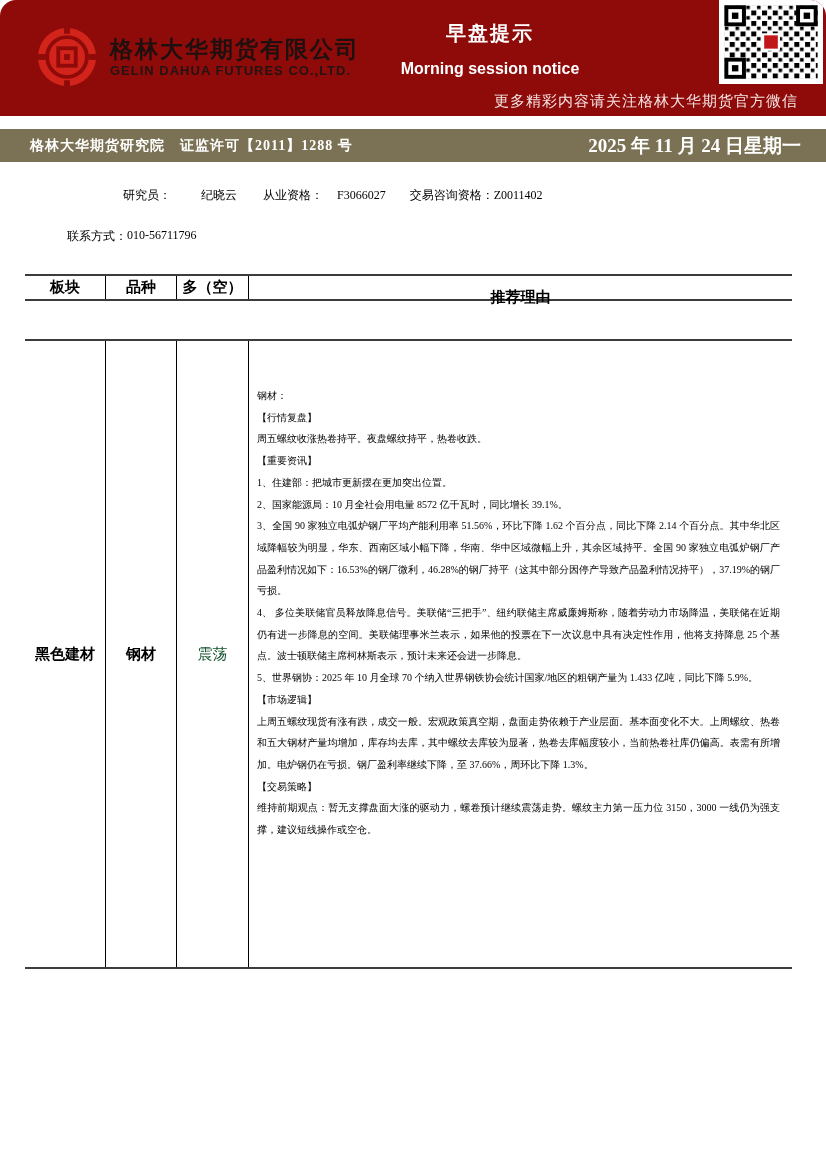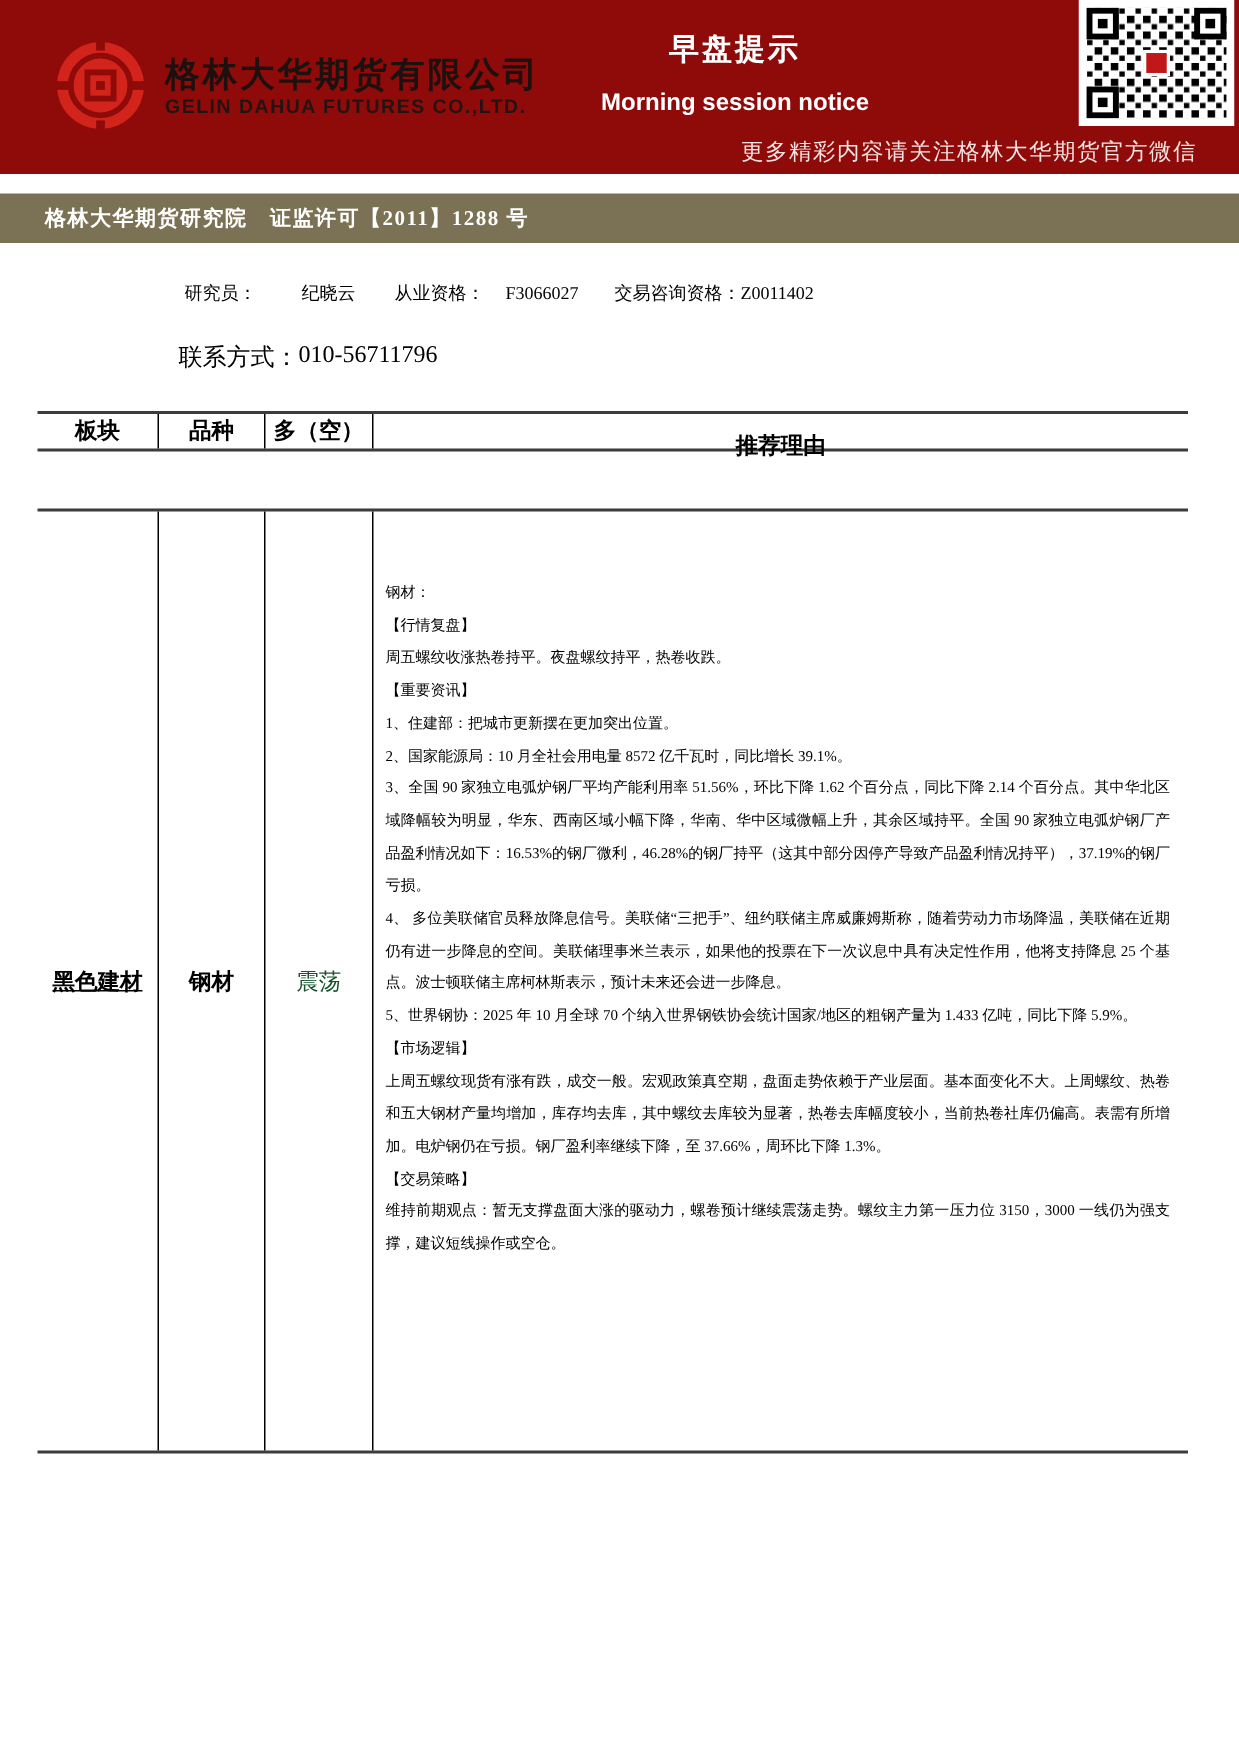--- a/index.html
+++ b/index.html
@@ -1,17 +1,17 @@
 <!DOCTYPE html>
 <html><head>
 <meta charset="utf-8">
 <style>
   html,body{margin:0;padding:0;background:#fff;}
   .page{position:relative;width:826px;height:1169px;background:#fff;overflow:hidden;
-        font-family:"Liberation Serif","DejaVu Serif",serif;color:#000;}
+        font-family:"Liberation Serif","DejaVu Serif",serif;color:#000;border-radius:16px;}
 
   
   .banner{position:relative;height:116px;background:#8f0b0a;}
   .logo-block{position:absolute;left:36px;top:26px;display:flex;align-items:center;}
   .emblem{width:62px;height:62px;display:block;}
   .logo-text{margin-left:12px;font-family:"Liberation Sans","DejaVu Sans",sans-serif;}
   .company-cn{font-size:23px;font-weight:bold;color:#1f1010;letter-spacing:2px;line-height:26px;}
   .company-en{font-size:13px;font-weight:bold;color:#241313;letter-spacing:1px;line-height:17px;}
   .title-block{position:absolute;left:380px;top:20px;width:220px;text-align:center;
                font-family:"Liberation Sans","DejaVu Sans",sans-serif;color:#fff;}
@@ -22,35 +22,35 @@
 
   
   .infobar{margin-top:13px;height:33px;background:#7b7154;display:flex;align-items:center;
            justify-content:space-between;color:#fff;}
   .infobar-left{margin-left:30px;font-size:14px;font-weight:bold;letter-spacing:1px;}
   .infobar-date{margin-right:25px;font-size:19px;font-weight:bold;}
 
   
   .researcher-row{margin:24px 0 0 123px;height:18px;font-size:12px;display:flex;align-items:center;}
   .g30{margin-left:30px;} .g26{margin-left:26px;} .g14{margin-left:14px;} .g24{margin-left:24px;}
-  .contact-row{margin:24px 0 0 119px;height:18px;font-size:16px;display:flex;}
+  .contact-row{margin:24px 0 0 67px;height:18px;font-size:12px;display:flex;}
 
   
   .tbl-header{margin:28px 0 0 25px;width:767px;height:23px;display:flex;
               border-top:2px solid #3c3c3c;border-bottom:2px solid #3c3c3c;}
   .tbl-header .hc{display:flex;align-items:center;justify-content:center;
                   font-size:15px;font-weight:bold;}
   .hc1{width:80px;border-right:1px solid #000;}
   .hc2{width:70px;border-right:1px solid #000;}
   .hc3{width:71px;border-right:1px solid #000;}
   .hc4{flex:1;margin-top:20px;}
   .tbl-body{margin:38px 0 0 25px;width:767px;height:630px;display:flex;
             border-top:2px solid #3c3c3c;border-bottom:2px solid #3c3c3c;box-sizing:border-box;}
   .bc{display:flex;align-items:center;justify-content:center;font-size:15px;}
-  .bc1{width:80px;border-right:1px solid #000;font-weight:bold;text-decoration:underline;}
+  .bc1{width:80px;border-right:1px solid #000;font-weight:bold;}
   .bc2{width:70px;border-right:1px solid #000;font-weight:bold;}
   .bc3{width:71px;border-right:1px solid #000;color:#14532d;}
   .bc4{flex:1;display:block;padding:44px 12px 0 8px;box-sizing:border-box;}
   .bc4 p{margin:0;font-size:10px;line-height:21.7px;text-align:justify;}
 </style>
 </head>
 <body>
 
 <div class="page">
 
@@ -98,20 +98,21 @@
       <rect x="3.6" y="18.6" width="1.8" height="1.8" fill="#000"></rect>
       <rect x="12" y="9.5" width="5" height="5" fill="#fff"></rect>
       <rect x="12.6" y="10.1" width="3.8" height="3.8" fill="#c0181a"></rect>
     </svg>
 
     <div class="wechat-line">更多精彩内容请关注格林大华期货官方微信</div>
   </div>
 
   <div class="infobar">
     <div class="infobar-left">格林大华期货研究院　证监许可【2011】1288 号</div>
+    <div class="infobar-date">2025 年 11 月 24 日星期一</div>
   </div>
 
   <div class="researcher-row">
     <span>研究员：</span>
     <span class="g30">纪晓云</span>
     <span class="g26">从业资格：</span>
     <span class="g14">F3066027</span>
     <span class="g24">交易咨询资格：</span>
     <span>Z0011402</span>
   </div>

